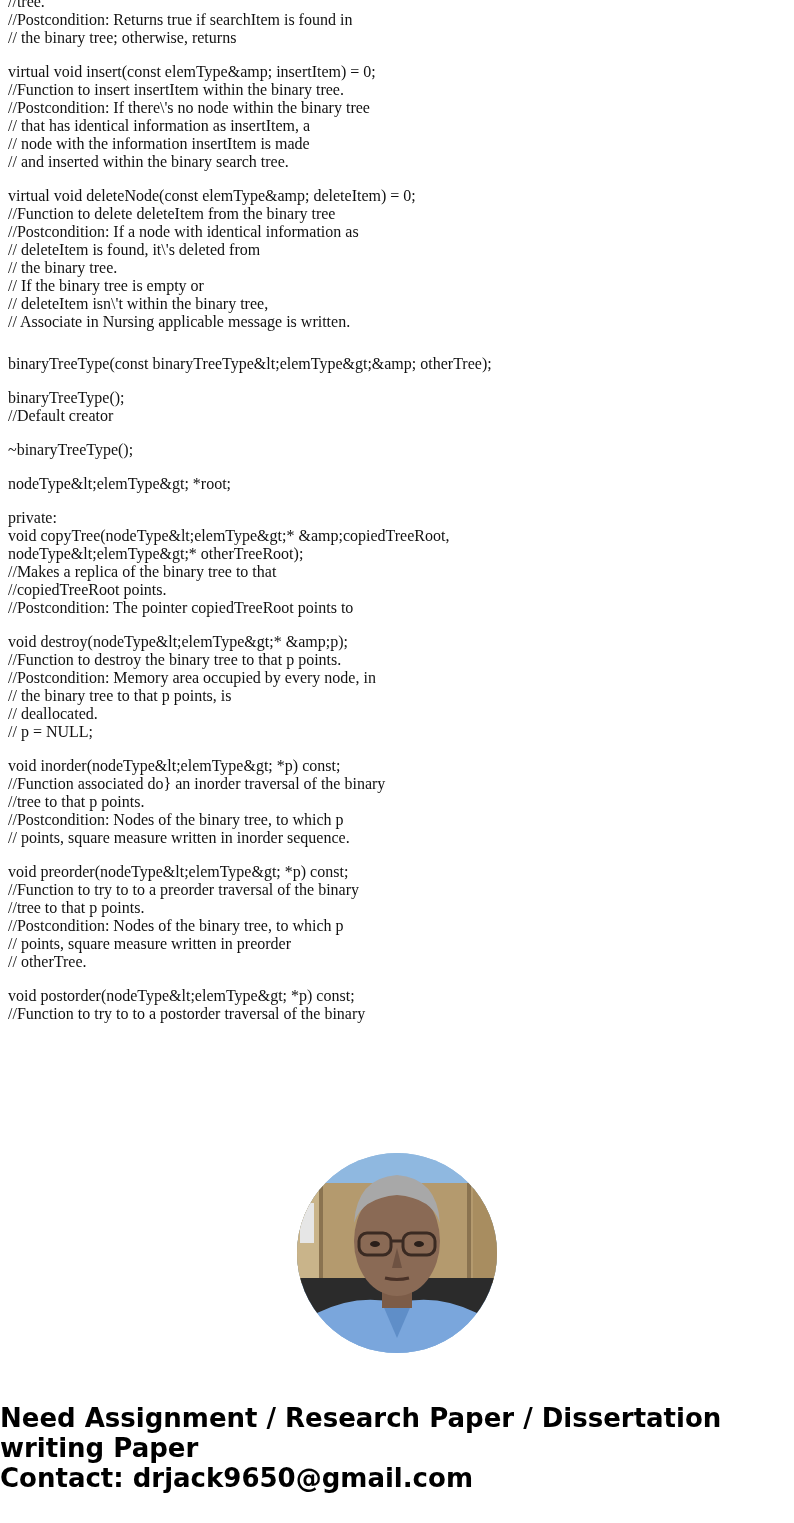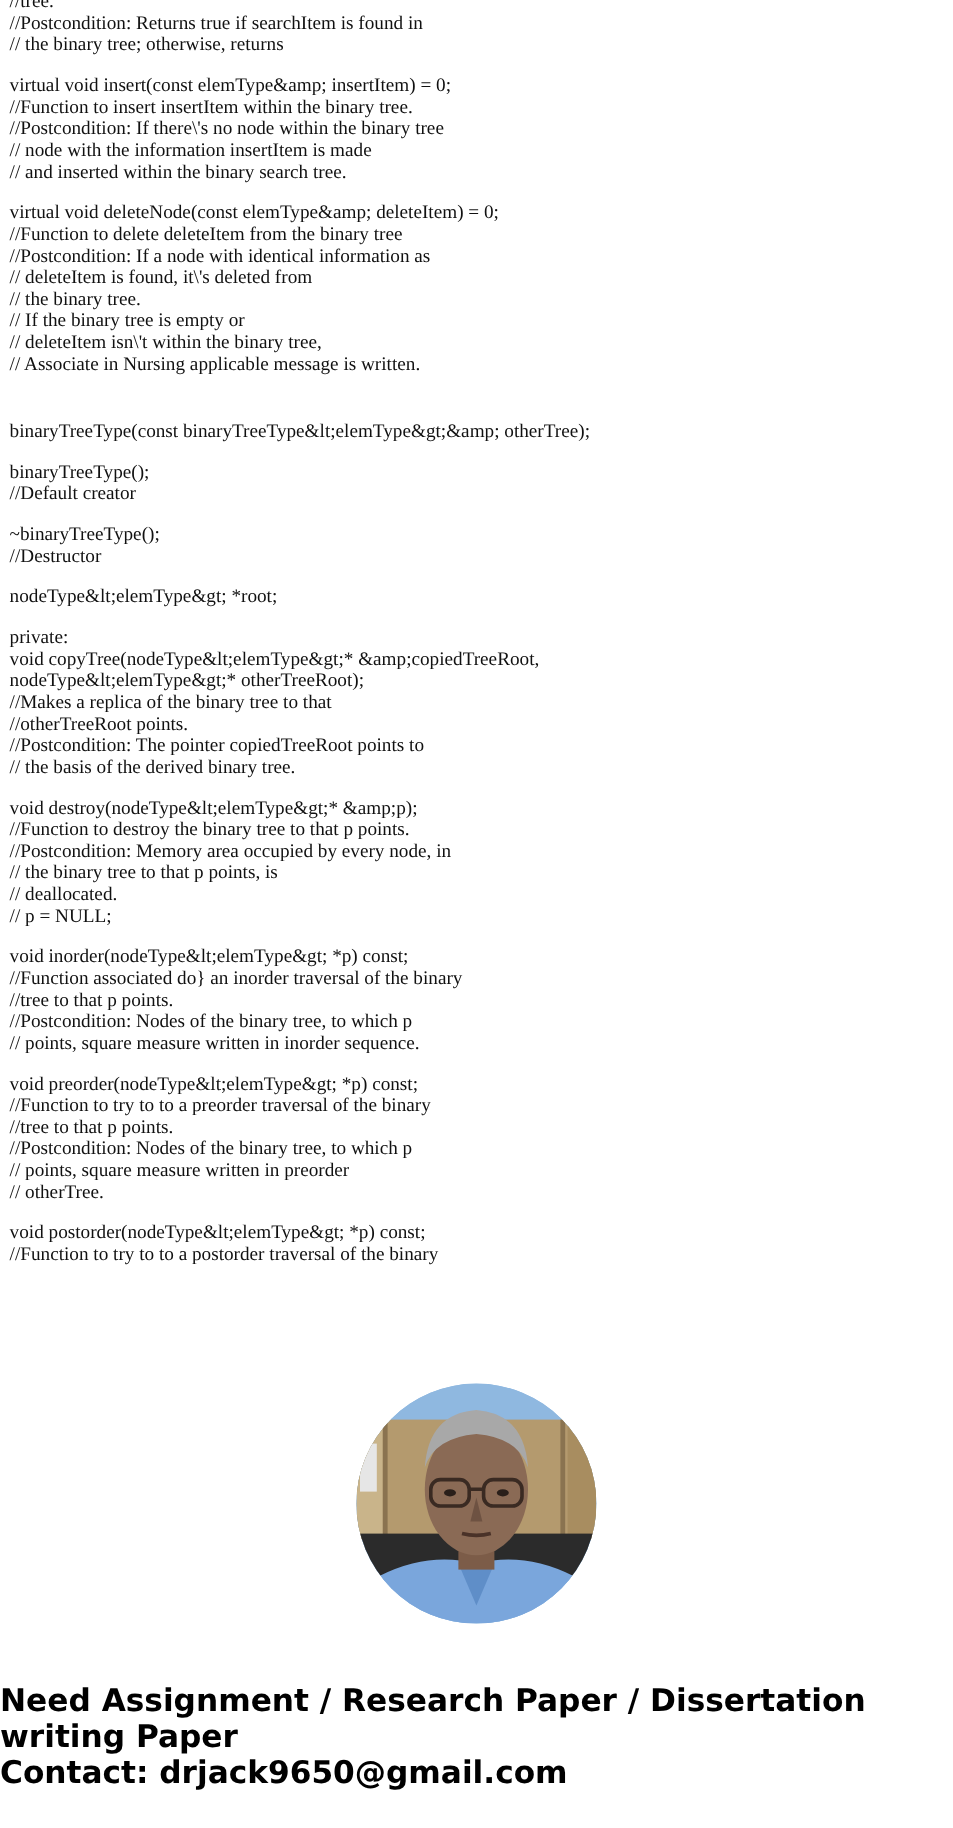--- a/index.html
+++ b/index.html
@@ -20,21 +20,21 @@
       top: -7px;
       width: 780px;
       font-family: "Liberation Serif", "DejaVu Serif", serif;
       font-size: 16px;
       line-height: 18px;
     }
     .para {
       margin: 0 0 16px 0;
     }
     .para.spacer-after {
-      margin-bottom: 38px;
+      margin-bottom: 24px;
     }
     .line {
       display: block;
       white-space: pre;
     }
     .avatar {
       position: absolute;
       left: 297px;
       top: 1153px;
       width: 200px;
@@ -70,20 +70,21 @@
 <div class="doc">
   <div class="para">
     <span class="line">//tree.</span>
     <span class="line">//Postcondition: Returns true if searchItem is found in</span>
     <span class="line">// the binary tree; otherwise, returns</span>
   </div>
   <div class="para">
     <span class="line">virtual void insert(const elemType&amp;amp; insertItem) = 0;</span>
     <span class="line">//Function to insert insertItem within the binary tree.</span>
     <span class="line">//Postcondition: If there\'s no node within the binary tree</span>
+    <span class="line">// that has identical information as insertItem, a</span>
     <span class="line">// node with the information insertItem is made</span>
     <span class="line">// and inserted within the binary search tree.</span>
   </div>
   <div class="para spacer-after">
     <span class="line">virtual void deleteNode(const elemType&amp;amp; deleteItem) = 0;</span>
     <span class="line">//Function to delete deleteItem from the binary tree</span>
     <span class="line">//Postcondition: If a node with identical information as</span>
     <span class="line">// deleteItem is found, it\'s deleted from</span>
     <span class="line">// the binary tree.</span>
     <span class="line">// If the binary tree is empty or</span>
@@ -92,33 +93,31 @@
   </div>
   <div class="para">
     <span class="line">binaryTreeType(const binaryTreeType&amp;lt;elemType&amp;gt;&amp;amp; otherTree);</span>
   </div>
   <div class="para">
     <span class="line">binaryTreeType();</span>
     <span class="line">//Default creator</span>
   </div>
   <div class="para">
     <span class="line">~binaryTreeType();</span>
-    <span class="line">//Destructor</span>
   </div>
   <div class="para">
     <span class="line">nodeType&amp;lt;elemType&amp;gt; *root;</span>
   </div>
   <div class="para">
     <span class="line">private:</span>
     <span class="line">void copyTree(nodeType&amp;lt;elemType&amp;gt;* &amp;amp;copiedTreeRoot,</span>
     <span class="line">nodeType&amp;lt;elemType&amp;gt;* otherTreeRoot);</span>
     <span class="line">//Makes a replica of the binary tree to that</span>
-    <span class="line">//otherTreeRoot points.</span>
+    <span class="line">//copiedTreeRoot points.</span>
     <span class="line">//Postcondition: The pointer copiedTreeRoot points to</span>
-    <span class="line">// the basis of the derived binary tree.</span>
   </div>
   <div class="para">
     <span class="line">void destroy(nodeType&amp;lt;elemType&amp;gt;* &amp;amp;p);</span>
     <span class="line">//Function to destroy the binary tree to that p points.</span>
     <span class="line">//Postcondition: Memory area occupied by every node, in</span>
     <span class="line">// the binary tree to that p points, is</span>
     <span class="line">// deallocated.</span>
     <span class="line">// p = NULL;</span>
   </div>
   <div class="para">

